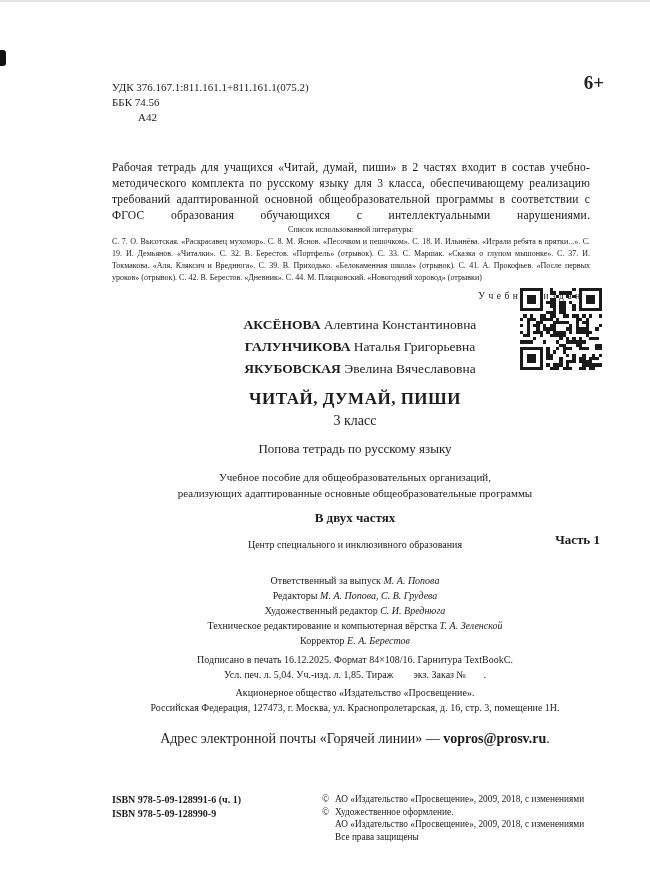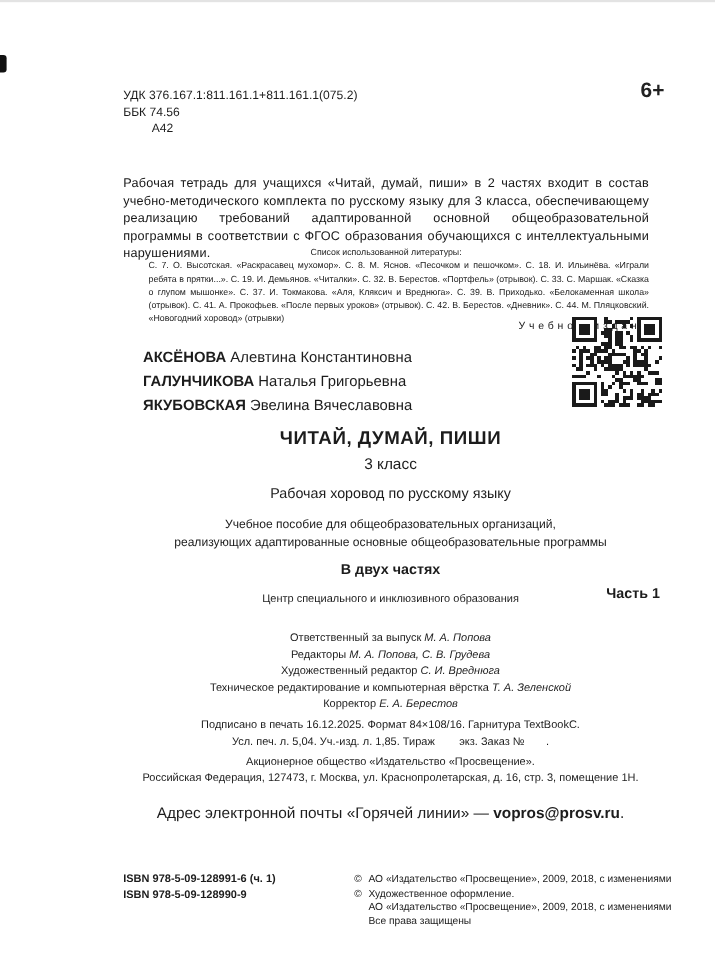--- a/index.html
+++ b/index.html
@@ -1,47 +1,47 @@
 <!DOCTYPE html>
 <html lang="ru"><head>
 <meta charset="utf-8">
 <style>
   html,body{margin:0;padding:0;background:#ffffff;}
   .page{
     position:relative;
     width:650px;height:869px;
     background:#ffffff;
-    font-family:Liberation Sans, sans-serif;
+    font-family:Liberation Serif, serif;
     color:#1c1c1c;
     overflow:hidden;
   }
   .top-hairline{position:absolute;top:0;left:0;width:650px;height:2px;background:#e3e3e3;}
   .scan-mark{position:absolute;top:50px;left:0;width:6px;height:16px;background:#111;border-radius:0 3px 3px 0;}
 
   .meta-block{position:absolute;top:80px;left:112px;font-size:11px;line-height:15px;}
   .meta-block .auth-code{padding-left:26px;}
   .age-badge{position:absolute;top:72px;right:46px;font-size:19px;font-weight:bold;color:#222;}
 
   .annotation{
     position:absolute;top:147px;left:112px;width:478px;
     font-size:11.5px;line-height:16px;
     text-align:justify;text-align-last:justify;
     color:#161616;letter-spacing:.2px;
   }
 
   .literature{position:absolute;top:224px;left:112px;width:478px;font-size:8px;line-height:12px;color:#222;}
   .literature .lit-heading{text-align:center;}
-  .literature .lit-body{text-align:justify;margin-left:23px;}
+  .literature .lit-body{text-align:justify;}
 
   .edition-label{
     position:absolute;top:291px;left:110px;width:490px;
     text-align:right;font-size:9.5px;letter-spacing:3.5px;color:#1a1a1a;
   }
 
-  .authors{position:absolute;top:314px;left:130px;width:460px;text-align:left;font-size:13.5px;line-height:22px;}
+  .authors{position:absolute;top:314px;left:130px;width:460px;text-align:center;font-size:13.5px;line-height:22px;}
   .authors .surname{font-weight:bold;}
 
   .qr{position:absolute;top:288px;left:520px;width:82px;height:82px;}
 
   .centered{position:absolute;left:110px;width:490px;text-align:center;}
   .book-title{top:389px;font-size:17px;font-weight:bold;letter-spacing:.5px;}
   .grade{top:413px;font-size:14px;}
   .subtitle{top:441px;font-size:13px;}
   .purpose{top:469px;font-size:11px;line-height:16px;white-space:pre-line;}
   .parts-label{top:510px;font-size:13px;font-weight:bold;}
@@ -308,21 +308,21 @@
         <rect x="14" y="24" width="1" height="1"></rect>
         <rect x="15" y="24" width="1" height="1"></rect>
         <rect x="18" y="24" width="1" height="1"></rect>
         <rect x="19" y="24" width="1" height="1"></rect>
         <rect x="21" y="24" width="1" height="1"></rect>
         <rect x="22" y="24" width="1" height="1"></rect>
       </svg></div>
 
   <div class="centered book-title">ЧИТАЙ, ДУМАЙ, ПИШИ</div>
   <div class="centered grade">3 класс</div>
-  <div class="centered subtitle">Рабочая хоровод по русскому языку</div>
+  <div class="centered subtitle">Попова тетрадь по русскому языку</div>
   <div class="centered purpose">Учебное пособие для общеобразовательных организаций,
 реализующих адаптированные основные общеобразовательные программы</div>
   <div class="centered parts-label">В двух частях</div>
   <div class="centered part-label">Часть 1</div>
   <div class="centered center-label">Центр специального и инклюзивного образования</div>
 
   <div class="centered staff">
     <div><span>Ответственный за выпуск </span><i>М. А. Попова</i></div>
     <div><span>Редакторы </span><i>М. А. Попова, С. В. Грудева</i></div>
     <div><span>Художественный редактор </span><i>С. И. Вреднюга</i></div>

